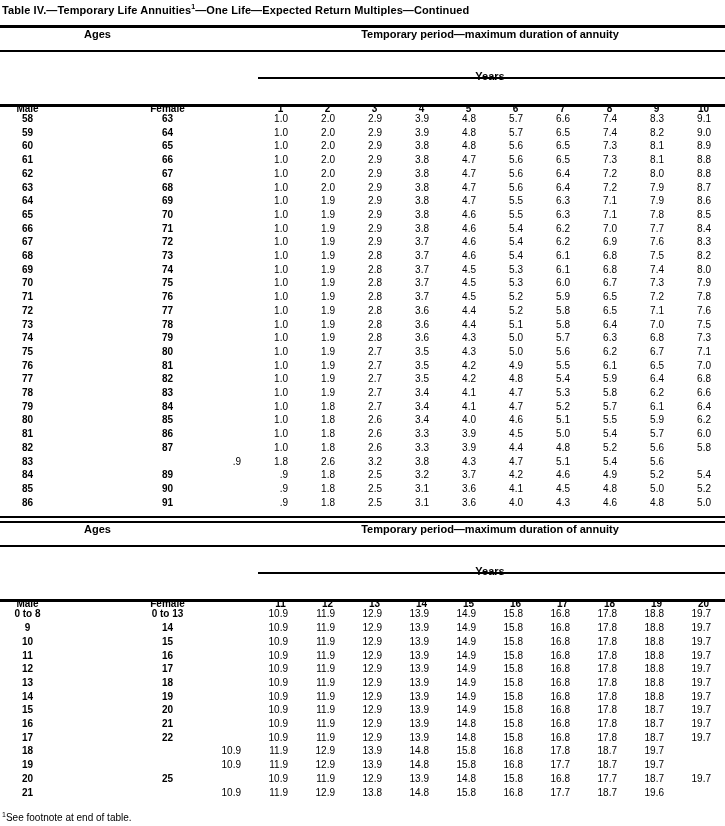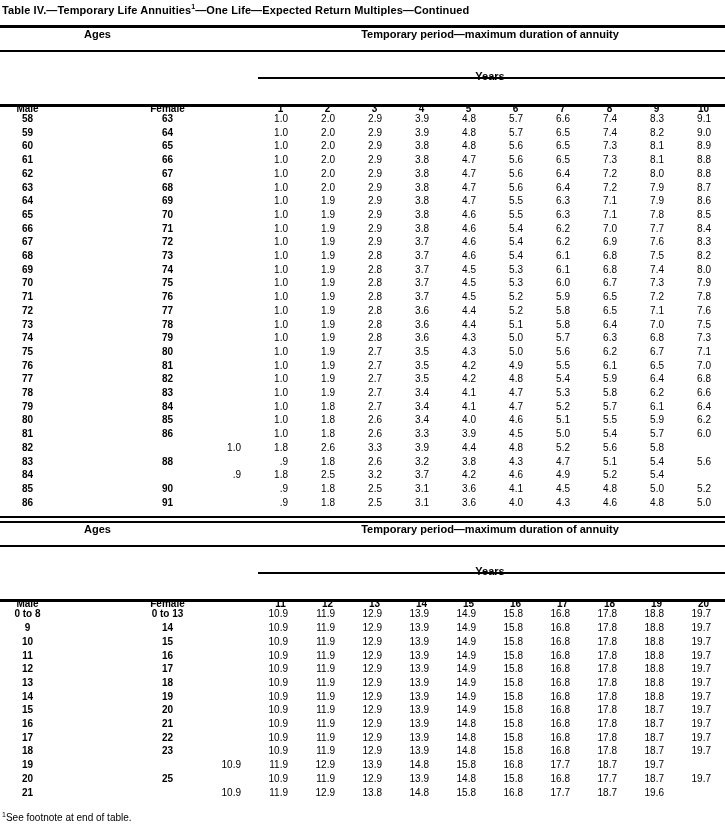--- a/index.html
+++ b/index.html
@@ -439,49 +439,50 @@
         <div class="cell-val">3.9</div>
         <div class="cell-val">4.5</div>
         <div class="cell-val">5.0</div>
         <div class="cell-val">5.4</div>
         <div class="cell-val">5.7</div>
         <div class="cell-val">6.0</div>
       </div>
       <div class="grid row">
         <div class="cell-male">82</div>
         <div></div>
+        <div class="cell-female">87</div>
         <div class="cell-val">1.0</div>
         <div class="cell-val">1.8</div>
         <div class="cell-val">2.6</div>
         <div class="cell-val">3.3</div>
         <div class="cell-val">3.9</div>
         <div class="cell-val">4.4</div>
         <div class="cell-val">4.8</div>
         <div class="cell-val">5.2</div>
         <div class="cell-val">5.6</div>
         <div class="cell-val">5.8</div>
       </div>
       <div class="grid row">
         <div class="cell-male">83</div>
         <div></div>
-        <div class="cell-female">88</div>
         <div class="cell-val">.9</div>
         <div class="cell-val">1.8</div>
         <div class="cell-val">2.6</div>
         <div class="cell-val">3.2</div>
         <div class="cell-val">3.8</div>
         <div class="cell-val">4.3</div>
         <div class="cell-val">4.7</div>
         <div class="cell-val">5.1</div>
         <div class="cell-val">5.4</div>
         <div class="cell-val">5.6</div>
       </div>
       <div class="grid row">
         <div class="cell-male">84</div>
         <div></div>
+        <div class="cell-female">89</div>
         <div class="cell-val">.9</div>
         <div class="cell-val">1.8</div>
         <div class="cell-val">2.5</div>
         <div class="cell-val">3.2</div>
         <div class="cell-val">3.7</div>
         <div class="cell-val">4.2</div>
         <div class="cell-val">4.6</div>
         <div class="cell-val">4.9</div>
         <div class="cell-val">5.2</div>
         <div class="cell-val">5.4</div>
@@ -696,21 +697,20 @@
         <div class="cell-val">14.8</div>
         <div class="cell-val">15.8</div>
         <div class="cell-val">16.8</div>
         <div class="cell-val">17.8</div>
         <div class="cell-val">18.7</div>
         <div class="cell-val">19.7</div>
       </div>
       <div class="grid row">
         <div class="cell-male">18</div>
         <div></div>
-        <div class="cell-female">23</div>
         <div class="cell-val">10.9</div>
         <div class="cell-val">11.9</div>
         <div class="cell-val">12.9</div>
         <div class="cell-val">13.9</div>
         <div class="cell-val">14.8</div>
         <div class="cell-val">15.8</div>
         <div class="cell-val">16.8</div>
         <div class="cell-val">17.8</div>
         <div class="cell-val">18.7</div>
         <div class="cell-val">19.7</div>

